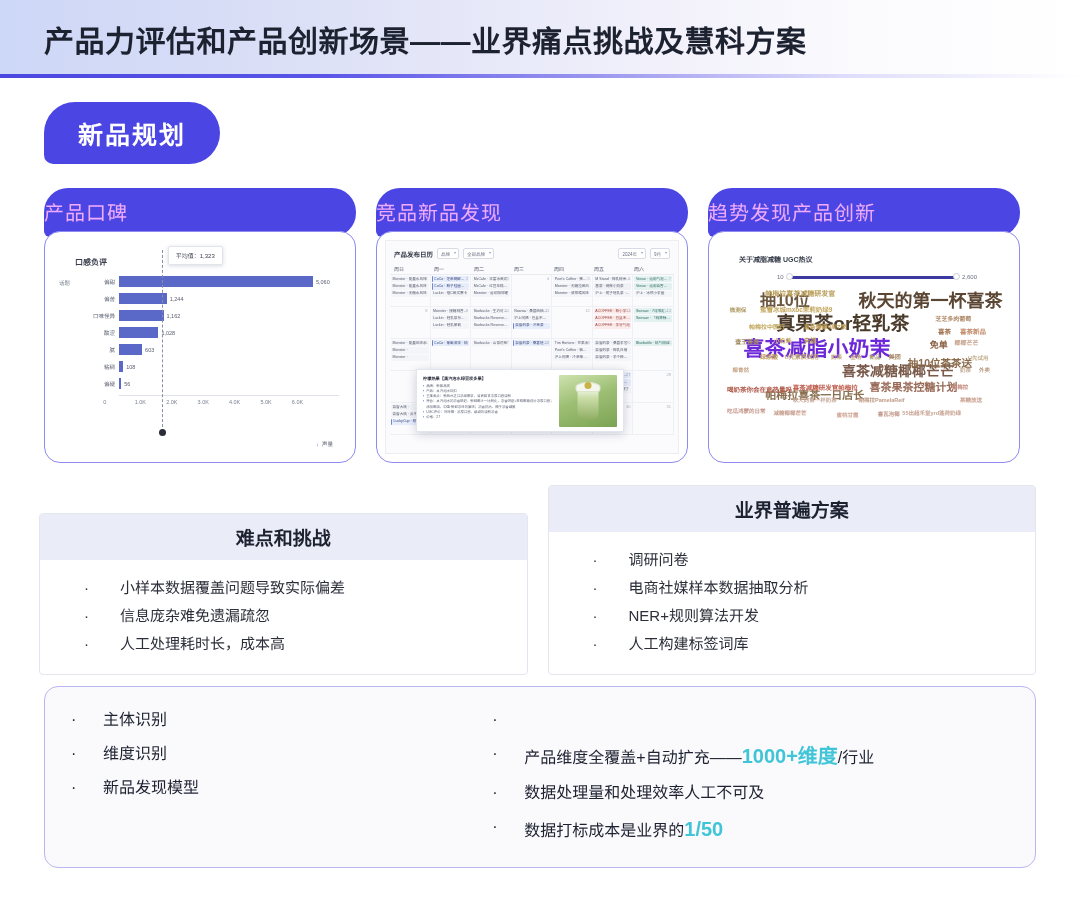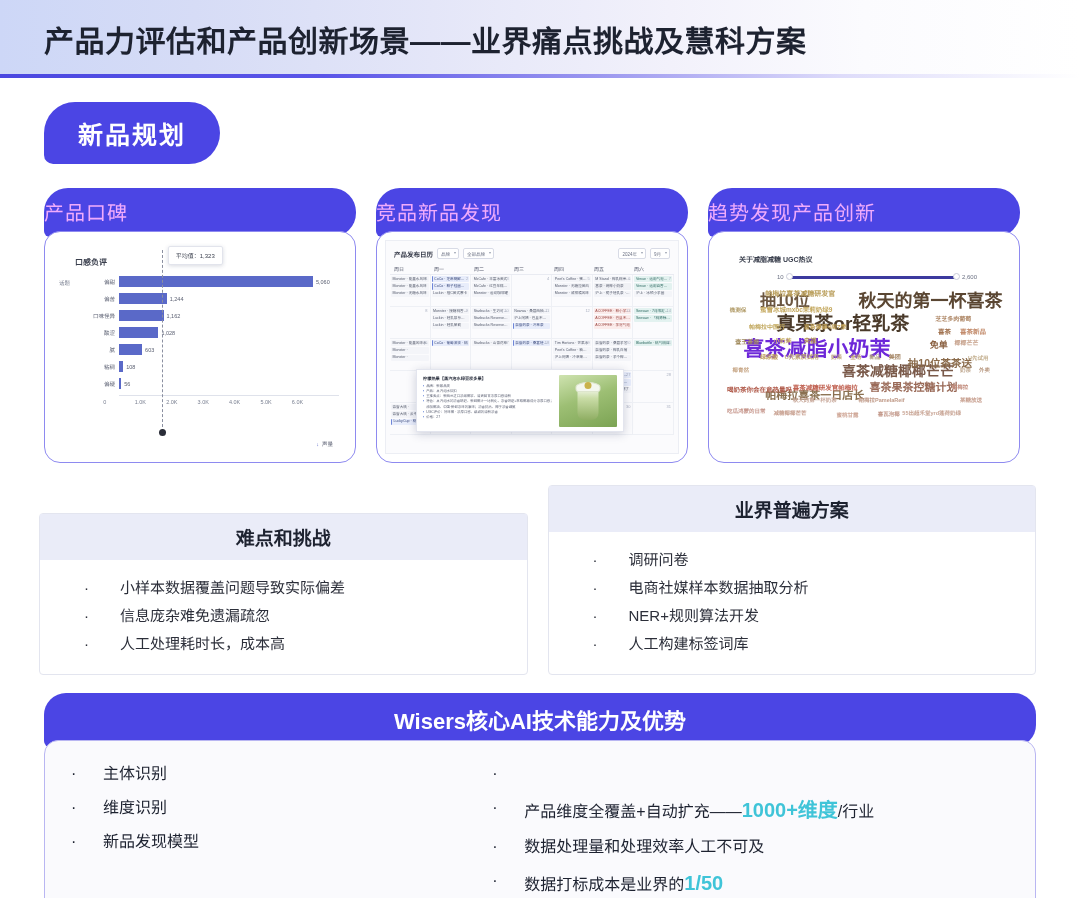--- a/index.html
+++ b/index.html
@@ -608,21 +608,20 @@
           <li>
             <span class="bl">·</span>
             <span>人工构建标签词库</span>
           </li>
         </ul>
     </div>
   </div>
 </div>
 
 <div class="wisers">
-  <div class="wisers-head">Wisers核心AI技术能力及优势</div>
   <div class="wisers-body">
     <div class="wcol">
       <ul class="wlist" id="wleft">
           <li>
             <span class="bl">·</span>
             <span>主体识别</span>
           </li>
           <li>
             <span class="bl">·</span>
             <span>维度识别</span>

